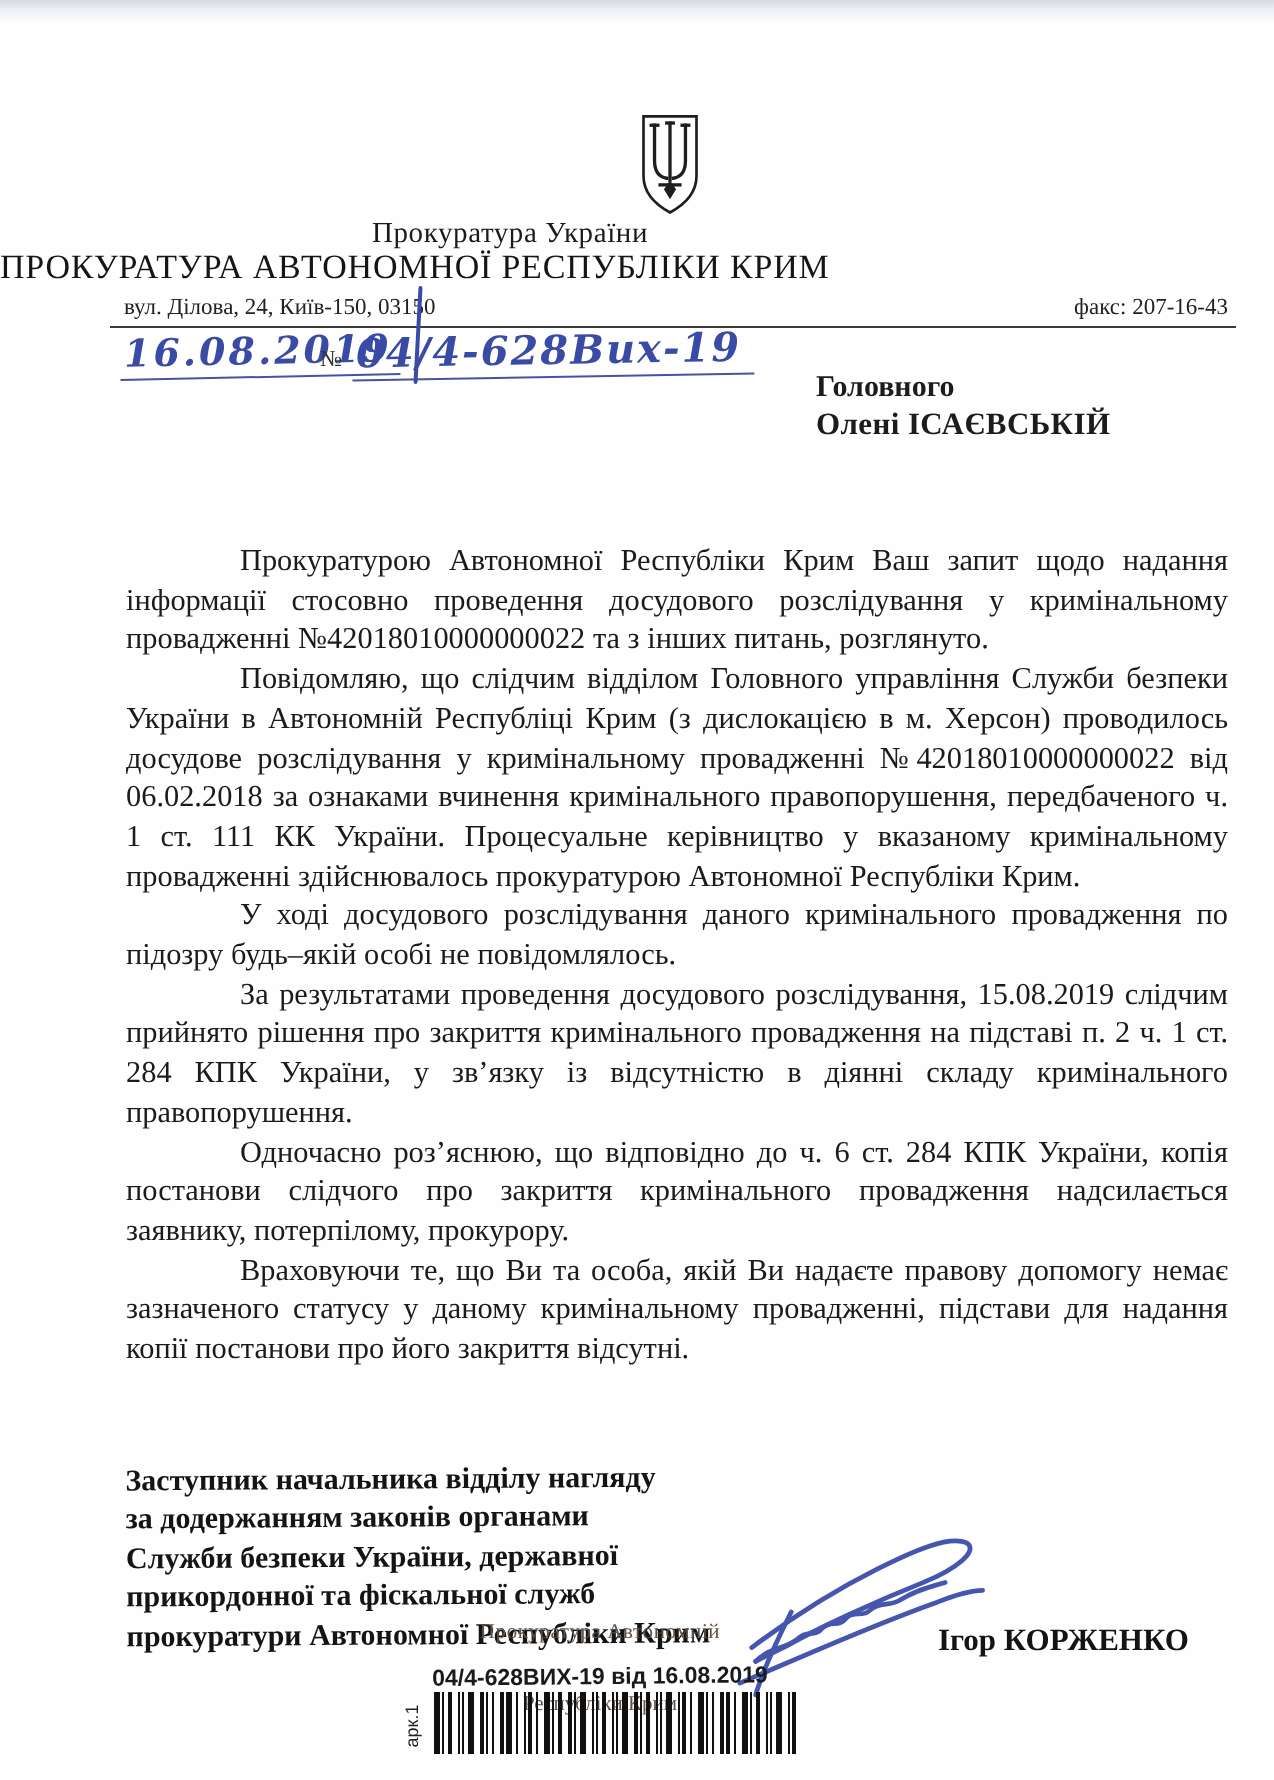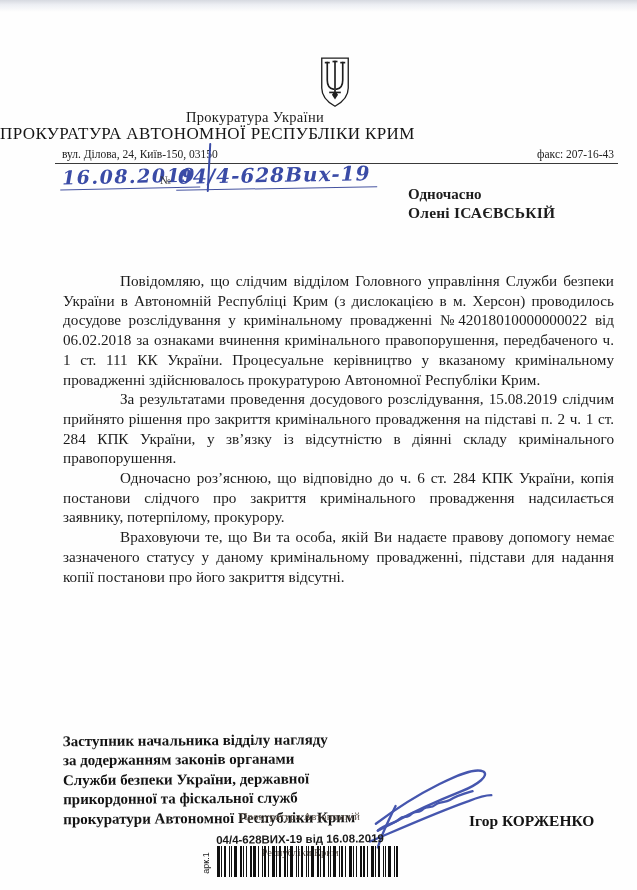--- a/index.html
+++ b/index.html
@@ -128,26 +128,28 @@
     <span>факс: 207-16-43</span>
   </div>
   <div class="rule"></div>
 
   <span class="ref-date ink">16.08.2019</span>
   <span class="ref-no">№</span>
   <span class="ref-number ink">04/4-628Вих-19</span>
   <span class="ref-slash"></span>
 
   <div class="addressee">
-    <div class="a1">Одночасно</div>
+    <div class="a1">Головного</div>
     <div class="a2">Олені ІСАЄВСЬКІЙ</div>
   </div>
 
   <div class="body-text">
+    <p>Прокуратурою Автономної Республіки Крим Ваш запит щодо надання інформації стосовно проведення досудового розслідування у кримінальному провадженні №42018010000000022 та з інших питань, розглянуто.</p>
     <p>Повідомляю, що слідчим відділом Головного управління Служби безпеки України в Автономній Республіці Крим (з дислокацією в м. Херсон) проводилось досудове розслідування у кримінальному провадженні №42018010000000022 від 06.02.2018 за ознаками вчинення кримінального правопорушення, передбаченого ч. 1 ст. 111 КК України. Процесуальне керівництво у вказаному кримінальному провадженні здійснювалось прокуратурою Автономної Республіки Крим.</p>
+    <p>У ході досудового розслідування даного кримінального провадження по підозру будь–якій особі не повідомлялось.</p>
     <p>За результатами проведення досудового розслідування, 15.08.2019 слідчим прийнято рішення про закриття кримінального провадження на підставі п. 2 ч. 1 ст. 284 КПК України, у зв’язку із відсутністю в діянні складу кримінального правопорушення.</p>
     <p>Одночасно роз’яснюю, що відповідно до ч. 6 ст. 284 КПК України, копія постанови слідчого про закриття кримінального провадження надсилається заявнику, потерпілому, прокурору.</p>
     <p>Враховуючи те, що Ви та особа, якій Ви надаєте правову допомогу немає зазначеного статусу у даному кримінальному провадженні, підстави для надання копії постанови про його закриття відсутні.</p>
   </div>
 
   <div class="sig-block">
     <div>Заступник начальника відділу нагляду</div>
     <div>за додержанням законів органами</div>
     <div>Служби безпеки України, державної</div>
     <div>прикордонної та фіскальної служб</div>

